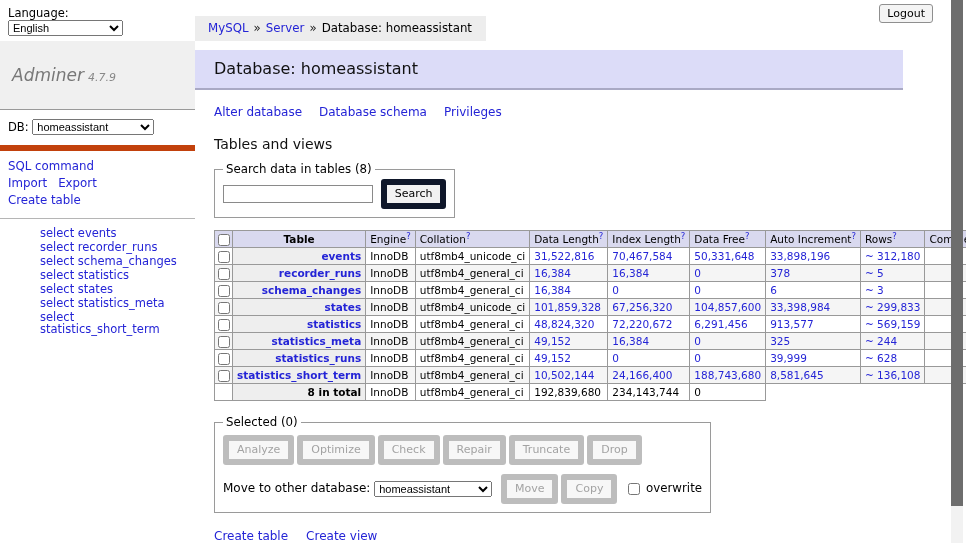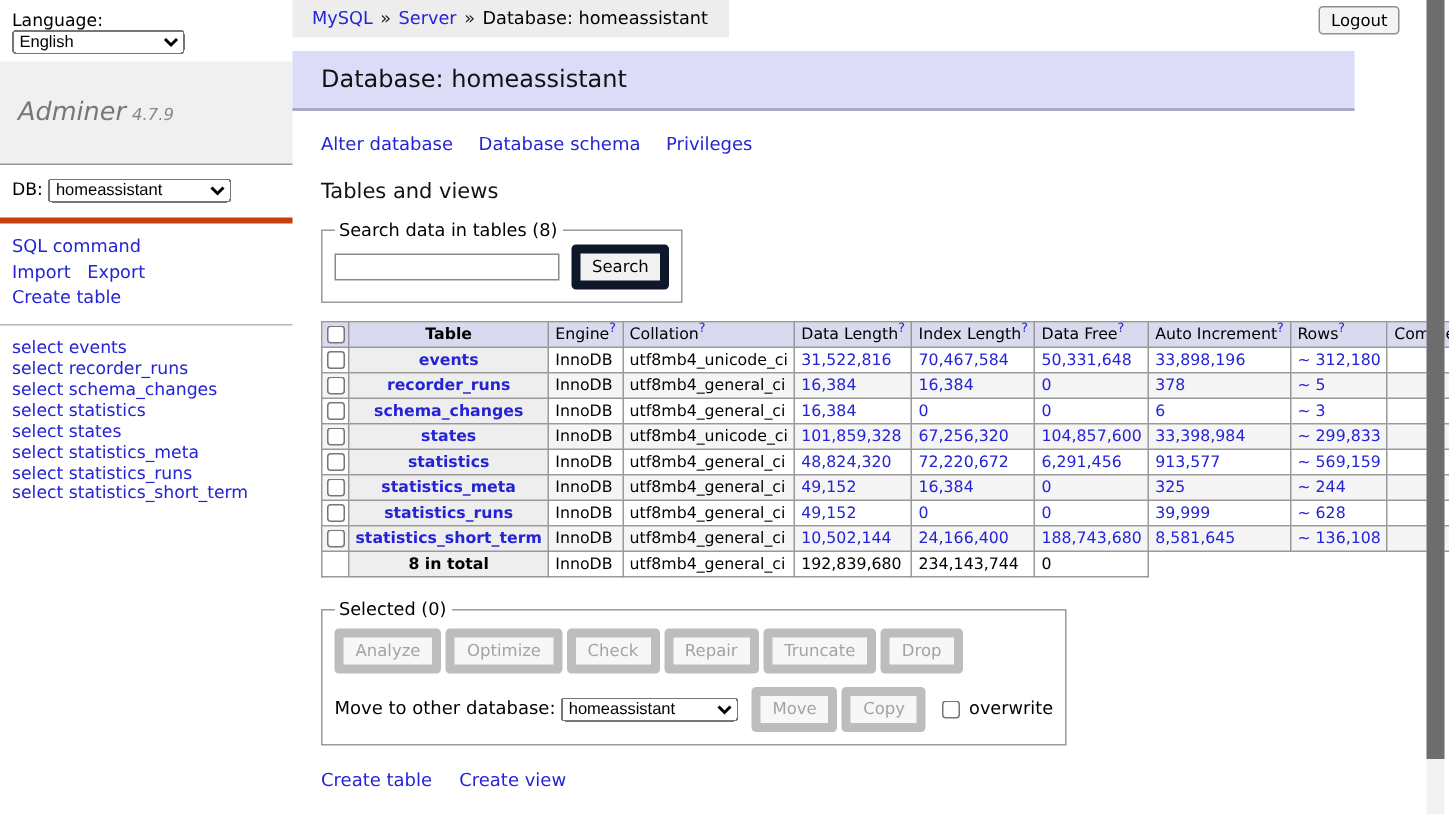--- a/index.html
+++ b/index.html
@@ -15,33 +15,33 @@
   
   .sidebar { position: absolute; left: 0; top: 0; width: 195px; }
   .lang-row { padding: 6px 8px 5px; font-size: 11.5px; }
   .lang-row select { width: 115px; font-size: 11px; }
   h1.logo {
     margin: 0; background: #f0f0f0; border-bottom: 1px solid #999;
     padding: 24px 12px; font-size: 17px; font-weight: normal;
     font-style: italic; color: #777;
   }
   .logo-version { font-size: 11px; color: #888; margin-left: 4px; }
-  .db-row { padding: 9px 8px 10px; border-bottom: 4px solid #c2410c; font-size: 11.5px; }
+  .db-row { padding: 9px 8px 10px; border-bottom: 6px solid #c2410c; font-size: 11.5px; }
   .db-row select { width: 122px; font-size: 11px; }
   .sidebar-actions { margin: 0; padding: 7px 8px 9px; border-bottom: 1px solid #b5b5b5; width: 195px; font-size: 11.8px; line-height: 1.45; }
   .sidebar-actions a { margin-right: 11px; white-space: nowrap; display: inline-block; }
   .sidebar-actions { padding-right: 40px; }
-  .table-links { padding: 8px 8px; font-size: 11.5px; }
+  .table-links { padding: 8px 8px; font-size: 11.5px; margin-left: 32px; }
   .table-links a { display: block; line-height: 1.12; margin-bottom: 1px; }
 
   
   .main { position: absolute; left: 195px; top: 0; width: 708px; }
   .breadcrumb {
     display: inline-block; background: #ededed; padding: 5px 14px 6px 13px;
-    font-size: 11.8px; white-space: nowrap;
+    font-size: 11.8px; white-space: nowrap; margin-top: 16px;
   }
   .breadcrumb .sep { color: #222; margin: 0 5px; }
   .logout-btn {
     position: absolute; top: 4px; right: 33px;
     font-family: inherit; font-size: 11px; padding: 2px 7px;
     border: 1px solid #8f8f8f; border-radius: 3px; background: #f4f4f4; color: #000; cursor: pointer;
   }
 
   h2.page-title {
     margin: 9px 0 0; background: #dcdcf8; border-bottom: 2px solid #a9a9c4;
@@ -70,21 +70,21 @@
   }
 
   
   table.db-table { border-collapse: collapse; margin-top: 12px; font-size: 10.5px; }
   .db-table th, .db-table td {
     border: 1px solid #999; padding: 2px 4px; height: 17px;
     white-space: nowrap; font-weight: normal;
   }
   .db-table thead th, .db-table thead td { background: #d9d9ef; text-align: left; }
   .db-table thead th.col-table { font-weight: bold; text-align: center; }
-  .db-table tbody th { background: #eee; text-align: center; }
+  .db-table tbody th { background: #eee; text-align: right; }
   .db-table tbody tr.striped td { background: #f5f5f5; }
   .db-table td.num { }
   .db-table td.cb, .db-table thead th.cb { text-align: center; padding: 1px 2px; }
   .db-table input[type="checkbox"] { width: 12px; height: 12px; margin: 0; vertical-align: middle; }
   .db-table sup { font-size: 8.5px; line-height: 0; }
   .db-table th a.tname { font-weight: bold; }
   .db-table tr.total-row th { font-weight: bold; }
   .db-table tr.total-row td { color: #000; }
   .db-table td.no-border { border: none; background: #fff !important; }
   .col-w-cb { min-width: 18px; } .col-w-name { min-width: 116px; } .col-w-eng { min-width: 42px; }
@@ -129,21 +129,20 @@
     </select>
   </div>
   <p class="sidebar-actions"><a>SQL command</a><a>Import</a><a>Export</a><a>Create table</a></p>
   <div class="table-links">
       <a>select events</a>
       <a>select recorder_runs</a>
       <a>select schema_changes</a>
       <a>select statistics</a>
       <a>select states</a>
       <a>select statistics_meta</a>
-      <a>select statistics_runs</a>
       <a>select statistics_short_term</a>
     </div>
 </aside>
 
 <div class="main">
   <div class="topbar">
     <span class="breadcrumb"><a>MySQL</a><span class="sep">»</span><a>Server</a><span class="sep">»</span><span>Database: homeassistant</span></span>
   </div>
 
   <h2 class="page-title">Database: homeassistant</h2>

